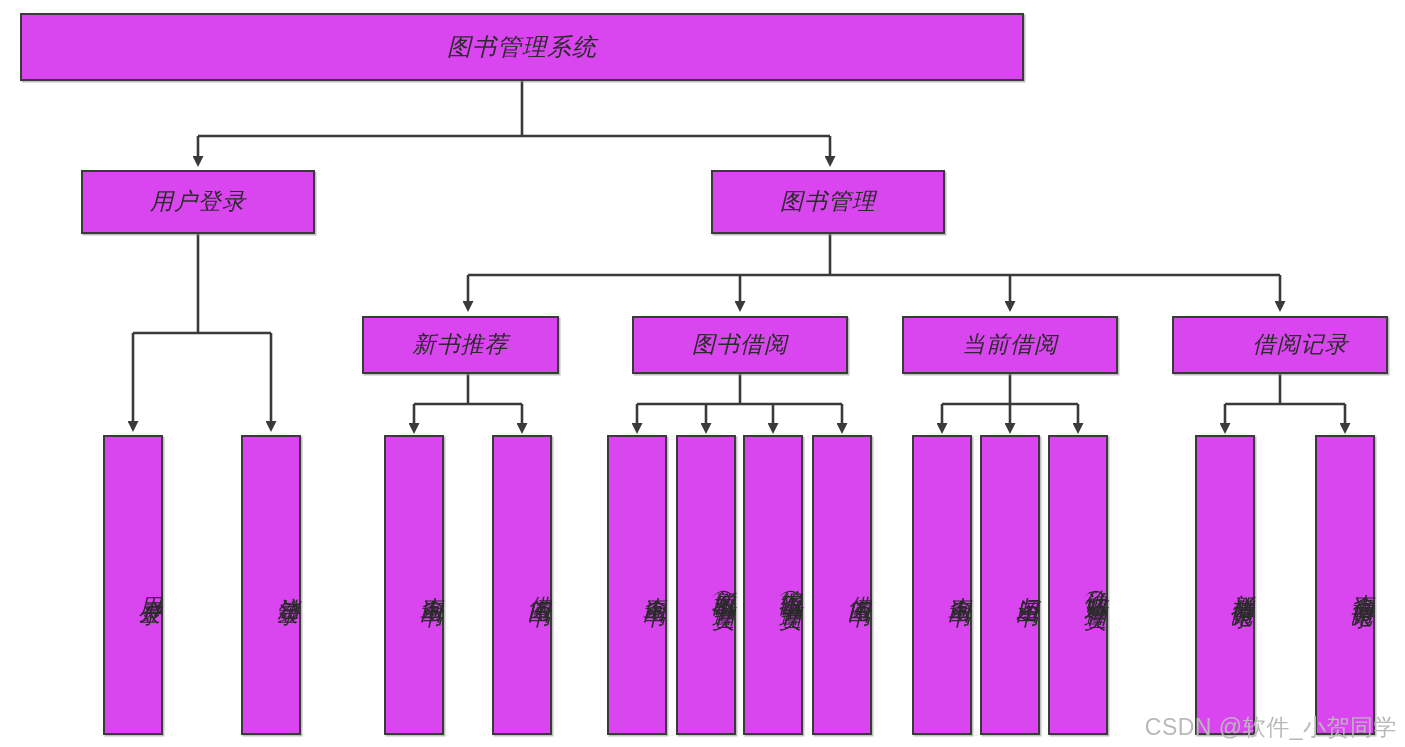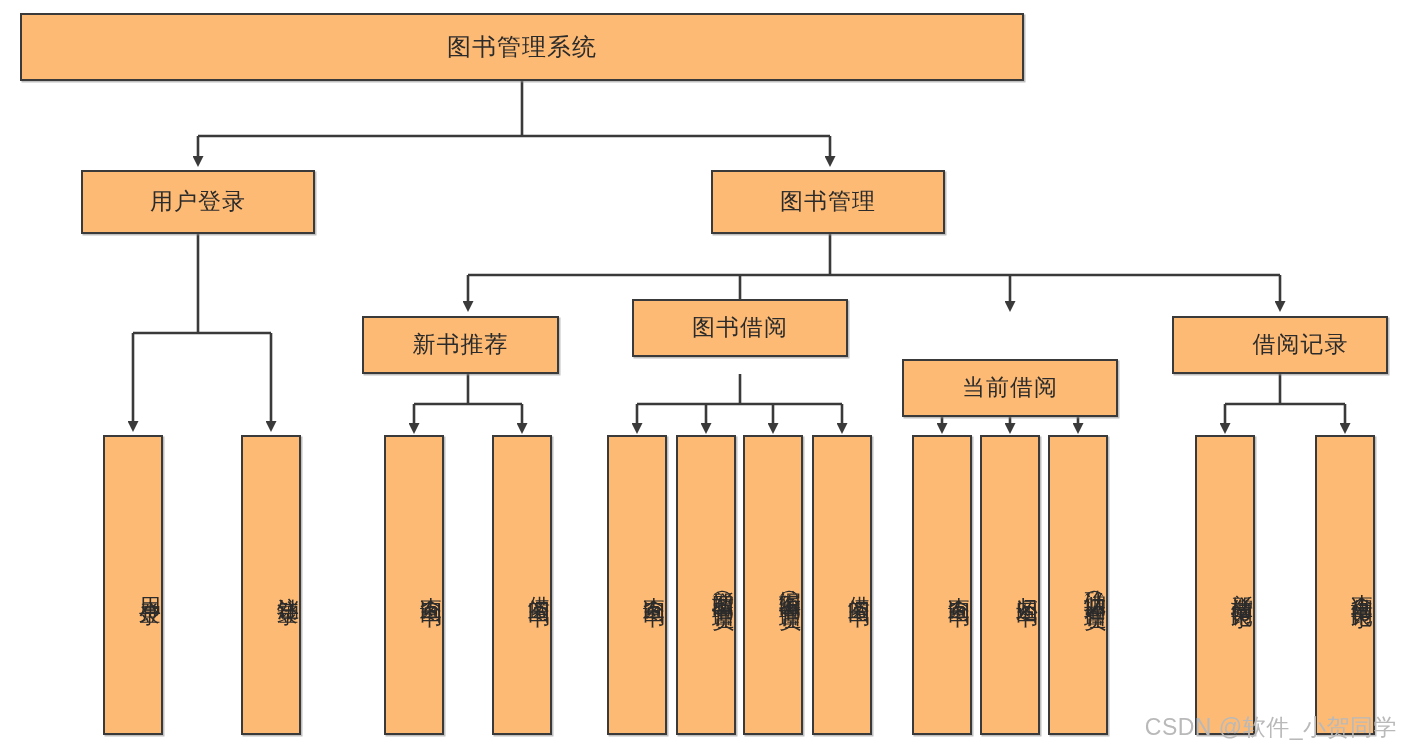--- a/index.html
+++ b/index.html
@@ -22,26 +22,27 @@
     left: 0;
     top: 0;
     width: 1405px;
     height: 747px;
     pointer-events: none;
   }
   .node {
     position: absolute;
     box-sizing: border-box;
     border: 2.5px solid #3a3a3a;
-    background: #fdba74;
+    background: #d946ef;
     display: flex;
     align-items: center;
     justify-content: center;
     color: #2b2b2b;
     box-shadow: 1.5px 1.5px 0 rgba(140,140,140,0.55);
+    font-style: italic;
   }
   .node.horiz {
     font-size: 23px;
     letter-spacing: 1px;
     line-height: 1.2;
     padding: 0 6px;
   }
   .node.root {
     font-size: 24px;
   }
@@ -132,24 +133,24 @@
   <div class="node horiz" style="left:81px; top:170px; width:234px; height:64px;">
     <span>用户登录</span>
   </div>
   <div class="node horiz" style="left:711px; top:170px; width:234px; height:64px;">
     <span>图书管理</span>
   </div>
 
   <div class="node horiz" style="left:362px; top:316px; width:197px; height:58px;">
     <span>新书推荐</span>
   </div>
-  <div class="node horiz" style="left:632px; top:299px; width:216px; height:58px;">
+  <div class="node horiz" style="left:632px; top:316px; width:216px; height:58px;">
     <span>图书借阅</span>
   </div>
-  <div class="node horiz" style="left:902px; top:316px; width:216px; height:58px;margin-top:43px;">
+  <div class="node horiz" style="left:902px; top:316px; width:216px; height:58px;">
     <span>当前借阅</span>
   </div>
   <div class="node horiz" style="left:1172px; top:316px; width:216px; height:58px;padding-left:47px;">
     <span>借阅记录</span>
   </div>
 
   <div class="node leaf" style="left:103px; top:435px; width:60px; height:300px;">
     <span class="vtext">用户登录</span>
   </div>
   <div class="node leaf" style="left:241px; top:435px; width:60px; height:300px;">

